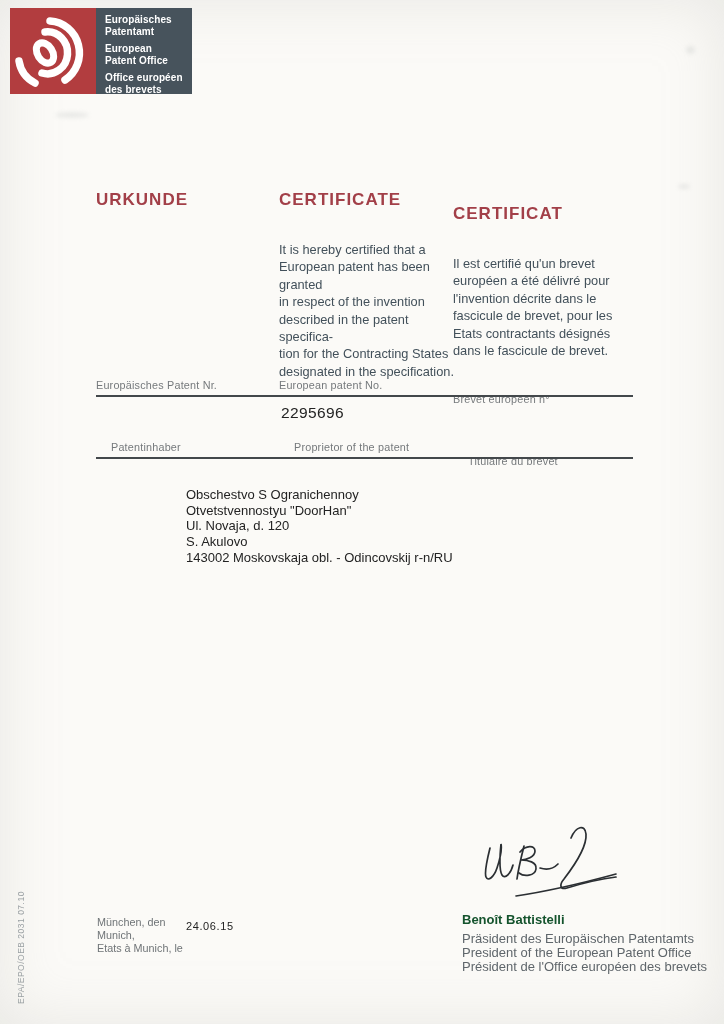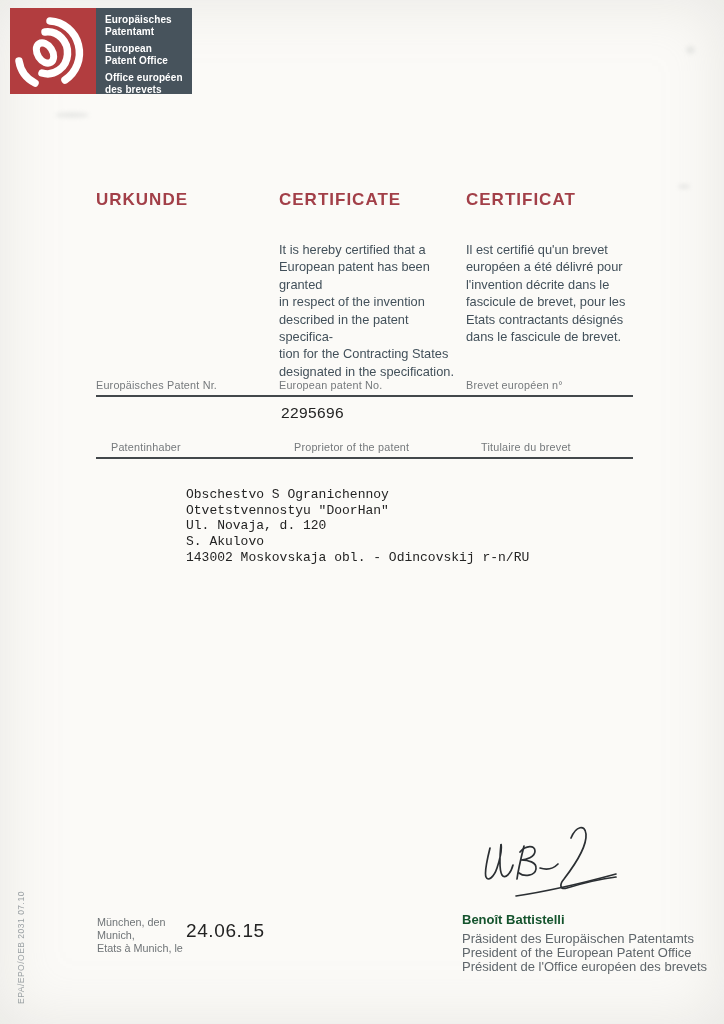--- a/index.html
+++ b/index.html
@@ -18,53 +18,53 @@
     width:96px; height:86px; background:#47535c; color:#fff;
     padding:6px 4px 0 9px; font-size:10px; font-weight:bold; line-height:11.5px;
   }
   .logo-group { white-space:pre-line; margin-bottom:6px; letter-spacing:0.1px; }
   
   .smudge { position:absolute; background:#9aa0a0; filter:blur(2px); opacity:0.18; border-radius:50%; }
   .sm1 { left:55px; top:112px; width:34px; height:6px; }
   .sm2 { left:686px; top:46px; width:9px; height:8px; }
   .sm3 { left:678px; top:184px; width:12px; height:5px; }
   
-  .col-de { left:96px; }  .col-en { left:279px; }  .col-fr { left:466px; }
+  .col-de { left:96px; }  .col-en { left:279px; }  .col-fr { left:453px;margin-top:14px; }
   .heading {
     position:absolute; top:190px; width:175px;
     font-size:17px; font-weight:bold; letter-spacing:1px; color:#a23f48;
   }
   .intro {
     position:absolute; top:241px; width:178px;
     font-size:12.8px; line-height:17.4px; color:#42505a; white-space:pre-line;
   }
   .field-label {
     position:absolute; width:175px;
     font-size:10.8px; color:#75797c; letter-spacing:0.2px;
   }
   .row1 .field-label { top:379px; }
   .row2 .field-label { top:441px;padding-left:15px; }
   .rule { position:absolute; left:96px; width:537px; height:2px; background:#43484b; }
   .rule1 { top:395px; } .rule2 { top:457px; }
   .typed { font-family:"Liberation Sans", sans-serif; color:#232323; }
   .patent-number { position:absolute; left:281px; top:404px; font-size:15.5px; letter-spacing:0.4px; }
   .address {
     position:absolute; left:186px; top:487px;
-    font-size:13px; line-height:15.7px; white-space:pre-line;font-family:Liberation Mono, monospace;
+    font-size:13px; line-height:15.7px; white-space:pre-line;
   }
   
   .signature { position:absolute; left:468px; top:822px; width:156px; height:90px; }
   .signer-name { position:absolute; left:462px; top:912px; font-size:13px; font-weight:bold; color:#14532d; }
   .signer-titles {
     position:absolute; left:462px; top:932px;
     font-size:13px; line-height:13.9px; color:#5f666b; white-space:pre-line;
   }
   
   .place { position:absolute; left:97px; top:916px; font-size:10.8px; line-height:13px; color:#6f7477; white-space:pre-line; }
-  .date { position:absolute; left:186px; top:920px; font-size:19px; letter-spacing:0.6px; }
+  .date { position:absolute; left:186px; top:920px; font-size:11px; letter-spacing:0.6px; }
   .side-code {
     position:absolute; left:16px; top:1004px;
     transform:rotate(-90deg); transform-origin:0 0;
     font-size:8.5px; color:#9aa0a3; letter-spacing:0.5px; white-space:nowrap;
   }
 </style>
 </head>
 <body>
 
 <div class="page">

